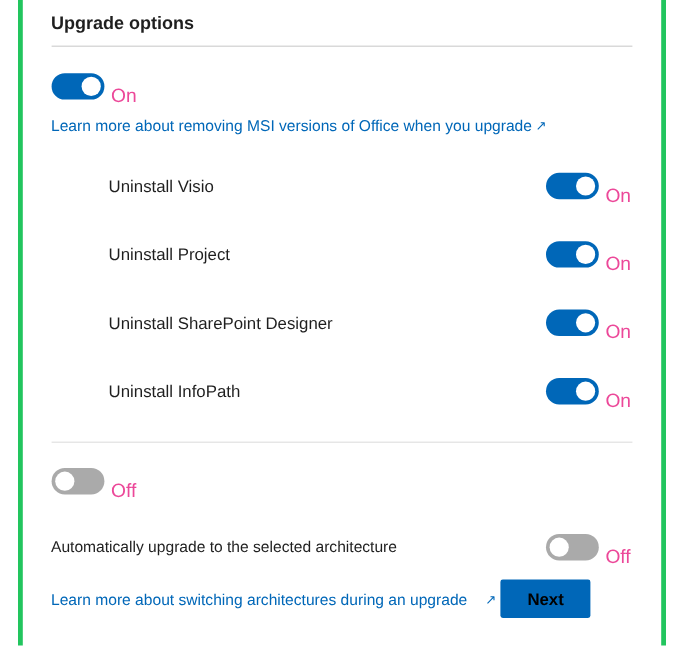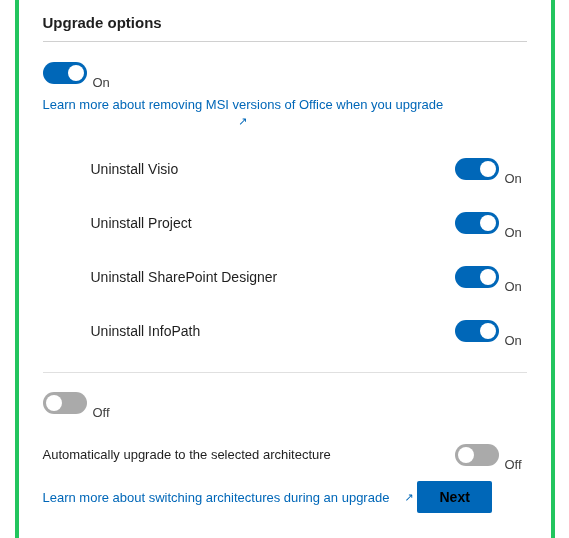--- a/index.html
+++ b/index.html
@@ -46,22 +46,22 @@
       padding-right: 16px;
     }
 
     .toggle-group {
       display: flex;
       align-items: center;
       gap: 6px;
     }
 
     .toggle-status {
-      font-size: 13px;
-      color: #404040;
+      font-size: 16px;
+      color: #ec4899;
       min-width: 22px;
       margin-top: 19px;
     }
 
     
     .toggle {
       position: relative;
       width: 44px;
       height: 22px;
       border-radius: 11px;
@@ -97,21 +97,20 @@
     }
 
     .learn-more-link {
       color: #0067b8;
       font-size: 13px;
       text-decoration: none;
       display: inline-flex;
       align-items: center;
       gap: 3px;
       margin-bottom: 14px;
-      flex-direction: column;
     }
 
     .external-icon {
       font-size: 11px;
       color: #0067b8;
     }
 
     
     .sub-options {
       margin-left: 48px;

